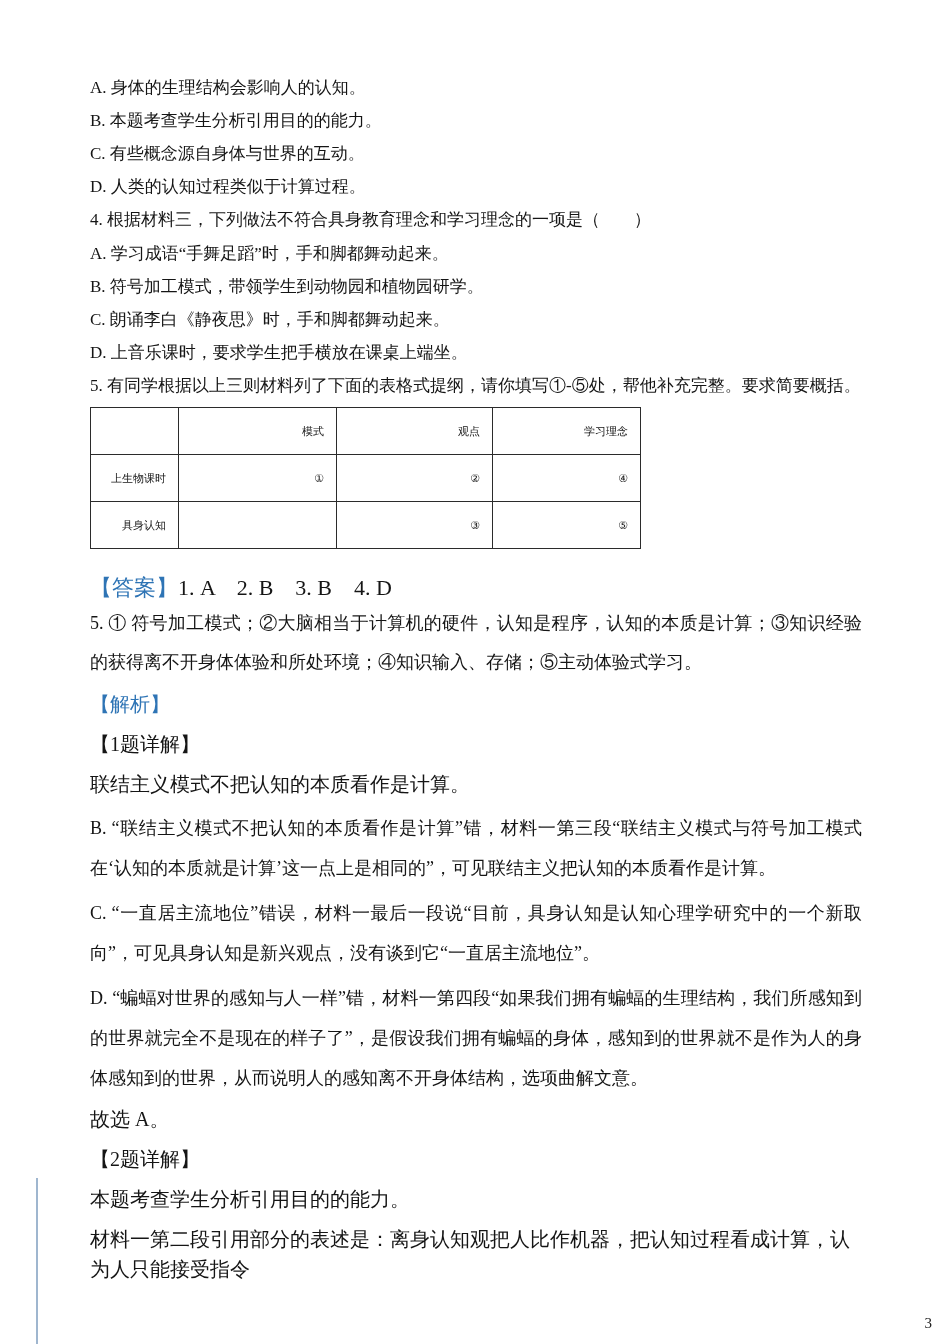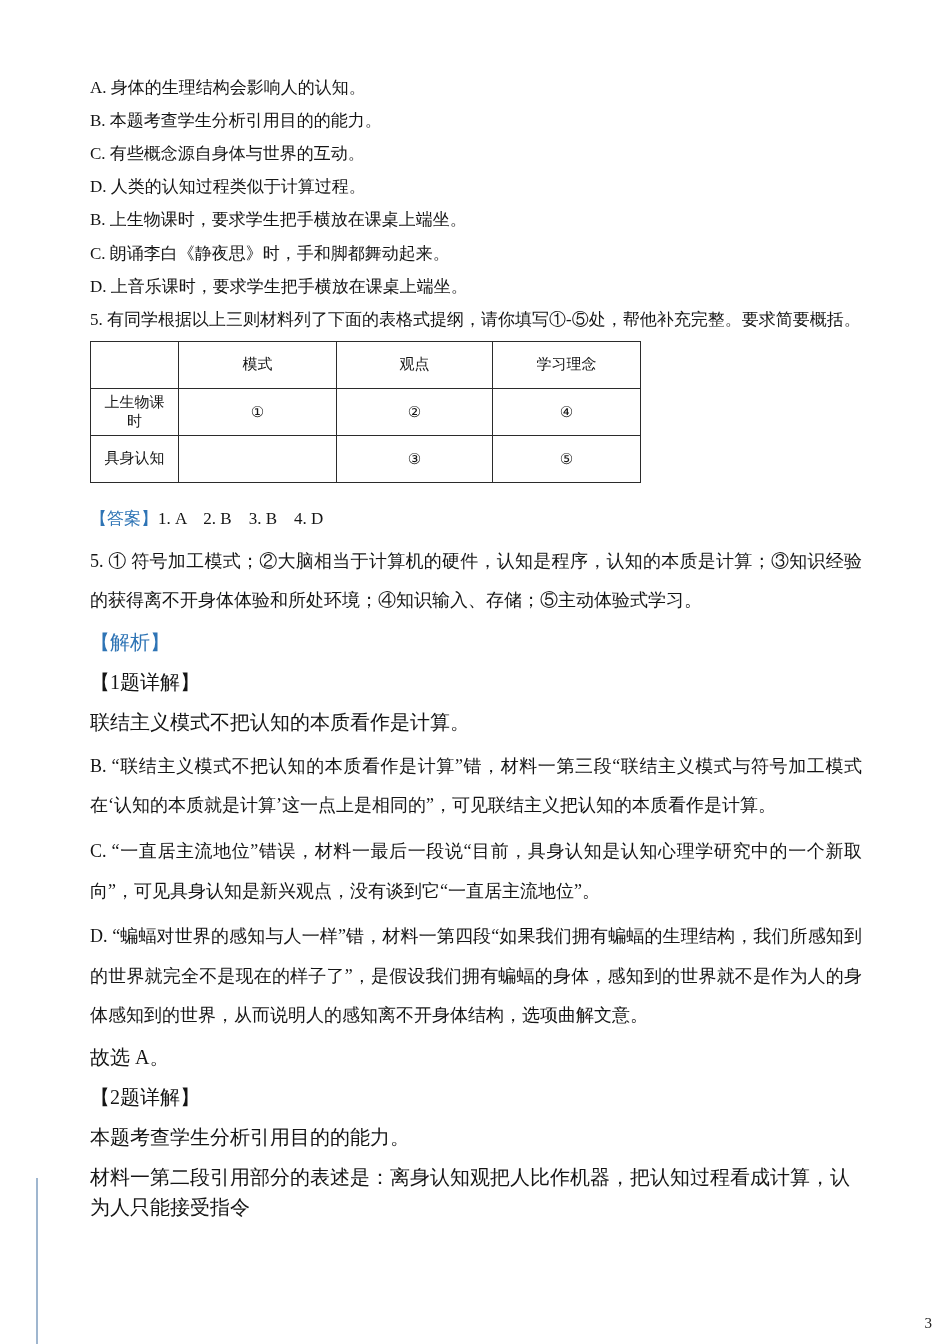--- a/index.html
+++ b/index.html
@@ -27,27 +27,27 @@
     white-space: normal;
   }
   .table-wrap { margin: 8px 0 24px 0; }
   table { border-collapse: collapse; table-layout: fixed; }
   col.c0 { width: 88px; }
   col.c1 { width: 158px; }
   col.c2 { width: 156px; }
   col.c3 { width: 148px; }
   td {
     border: 1.5px solid #2b2b2b;
-    font-size: 15px;
+    font-size: 11px;
     padding: 0 12px;
     height: 47px;
     vertical-align: middle;
-    text-align: center;
+    text-align: right;
   }
-  .answer-line { margin: 2px 0 11px 0; font-size: 17px; line-height: 1.4; }
+  .answer-line { margin: 2px 0 0 0; font-size: 22px; line-height: 1.4; }
   .blue { color: #2e74b5; }
   .apara {
     margin: 0 0 6px 0;
     font-size: 18px;
     line-height: 2.2;
     text-align: justify;
   }
   .aline {
     margin: 0 0 10px 0;
     font-size: 20px;
@@ -73,21 +73,23 @@
 <body>
 
 <div class="page">
   <div class="content">
 
     <p class="line">A. 身体的生理结构会影响人的认知。</p>
     <p class="line">B. 本题考查学生分析引用目的的能力。</p>
     <p class="line">C. 有些概念源自身体与世界的互动。</p>
     <p class="line">D. 人类的认知过程类似于计算过程。</p>
 
-    <p class="line">B. 上生物课时，要求学生把手横放在课桌上端坐。</p>
+    <p class="line">4. 根据材料三，下列做法不符合具身教育理念和学习理念的一项是（　　）</p>
+    <p class="line">A. 学习成语“手舞足蹈”时，手和脚都舞动起来。</p>
+    <p class="line">B. 符号加工模式，带领学生到动物园和植物园研学。</p>
     <p class="line">C. 朗诵李白《静夜思》时，手和脚都舞动起来。</p>
     <p class="line">D. 上音乐课时，要求学生把手横放在课桌上端坐。</p>
 
     <p class="line">5. 有同学根据以上三则材料列了下面的表格式提纲，请你填写①-⑤处，帮他补充完整。要求简要概括。</p>
 
     <div class="table-wrap">
       <table>
         <colgroup>
             <col class="c0">
             <col class="c1">

